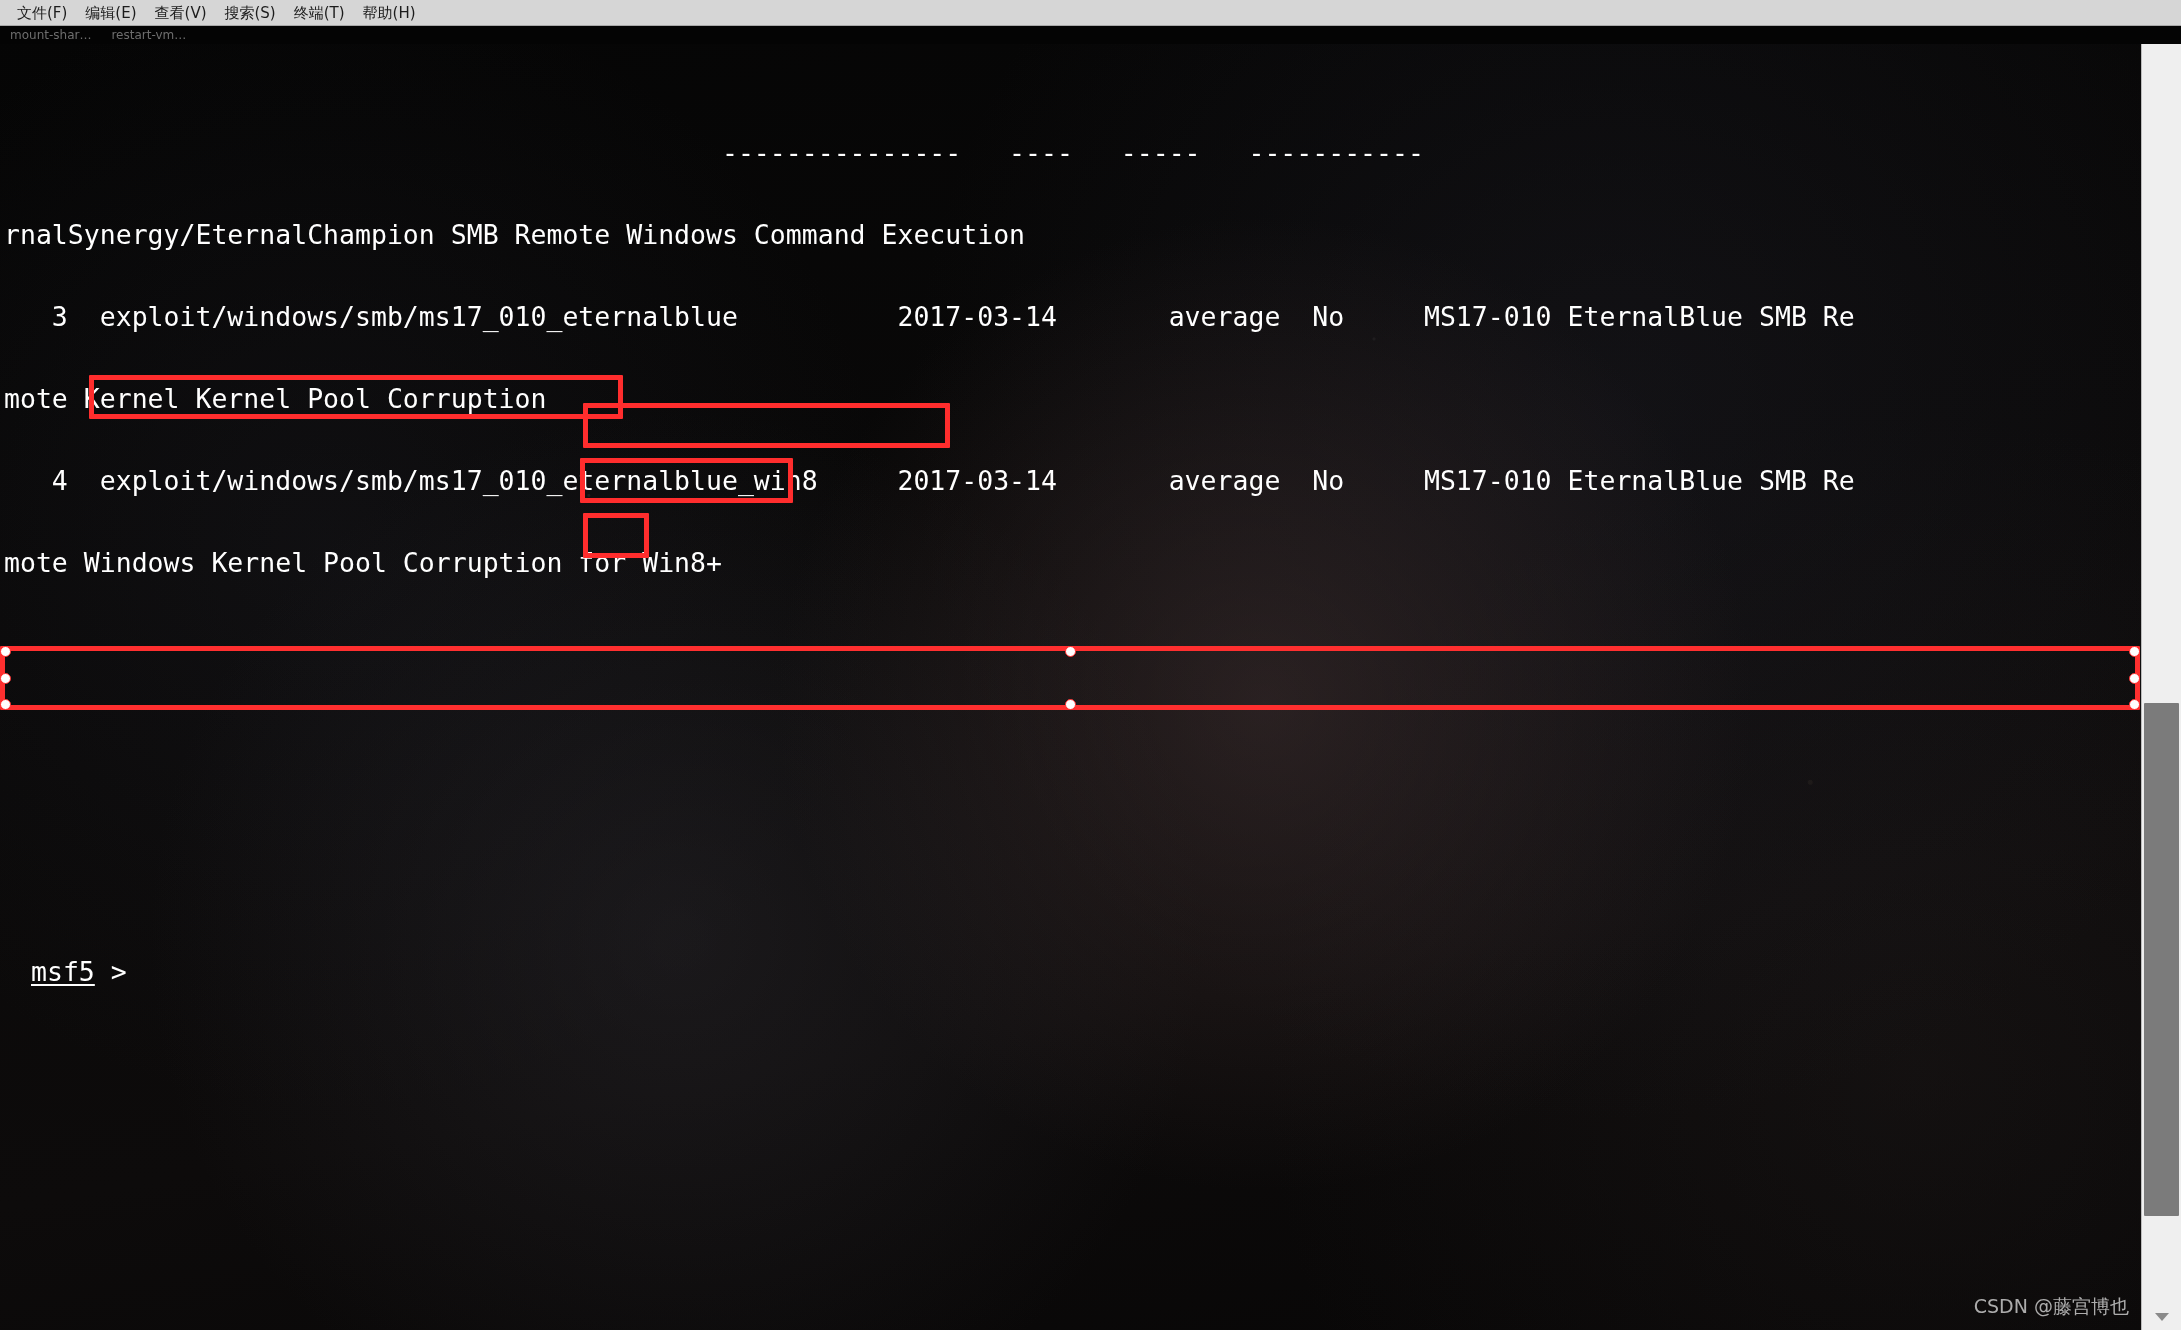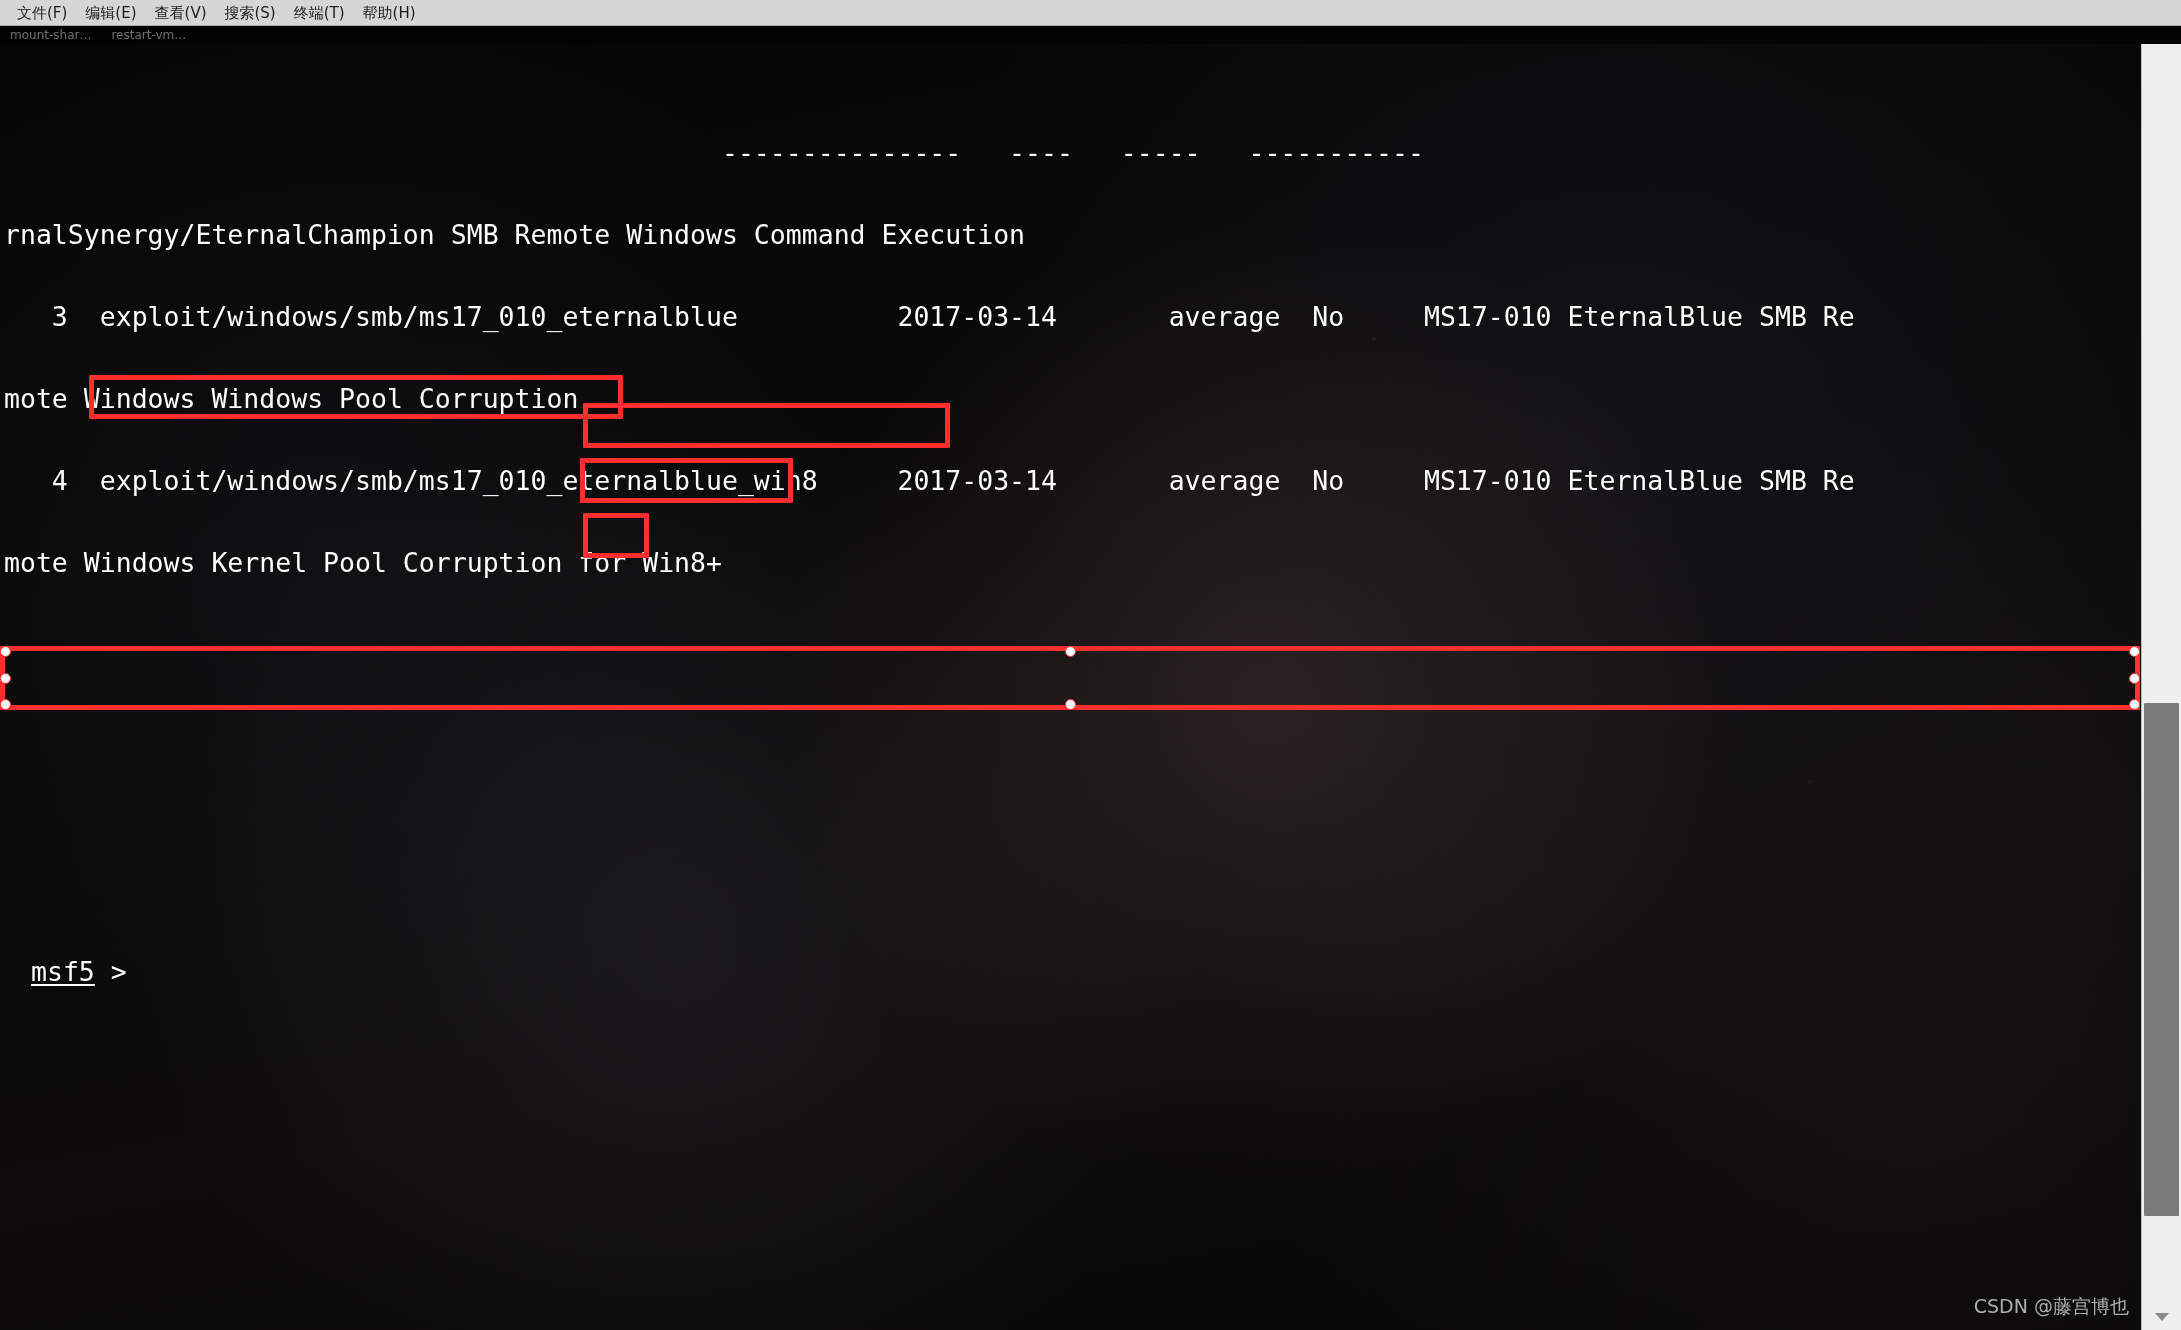--- a/index.html
+++ b/index.html
@@ -152,21 +152,21 @@
       <div class="tab">mount-shar…</div>
       <div class="tab">restart-vm…</div>
     </div>
 
     <div class="term">
 
       
       <div class="line">                                             ---------------   ----   -----   -----------</div>
       <div class="line">rnalSynergy/EternalChampion SMB Remote Windows Command Execution</div>
       <div class="line">   3  exploit/windows/smb/ms17_010_eternalblue          2017-03-14       average  No     MS17-010 EternalBlue SMB Re</div>
-      <div class="line">mote Windows Windows Pool Corruption</div>
+      <div class="line">mote Kernel Kernel Pool Corruption</div>
       <div class="line">   4  exploit/windows/smb/ms17_010_eternalblue_win8     2017-03-14       average  No     MS17-010 EternalBlue SMB Re</div>
       <div class="line">mote Windows Kernel Pool Corruption for Win8+</div>
 
       <div class="line"> </div>
       <div class="line"> </div>
       <div class="line"> </div>
 
       
       <div class="line"><span class="c-white u">msf5</span><span class="c-white"> &gt; </span></div>
 

